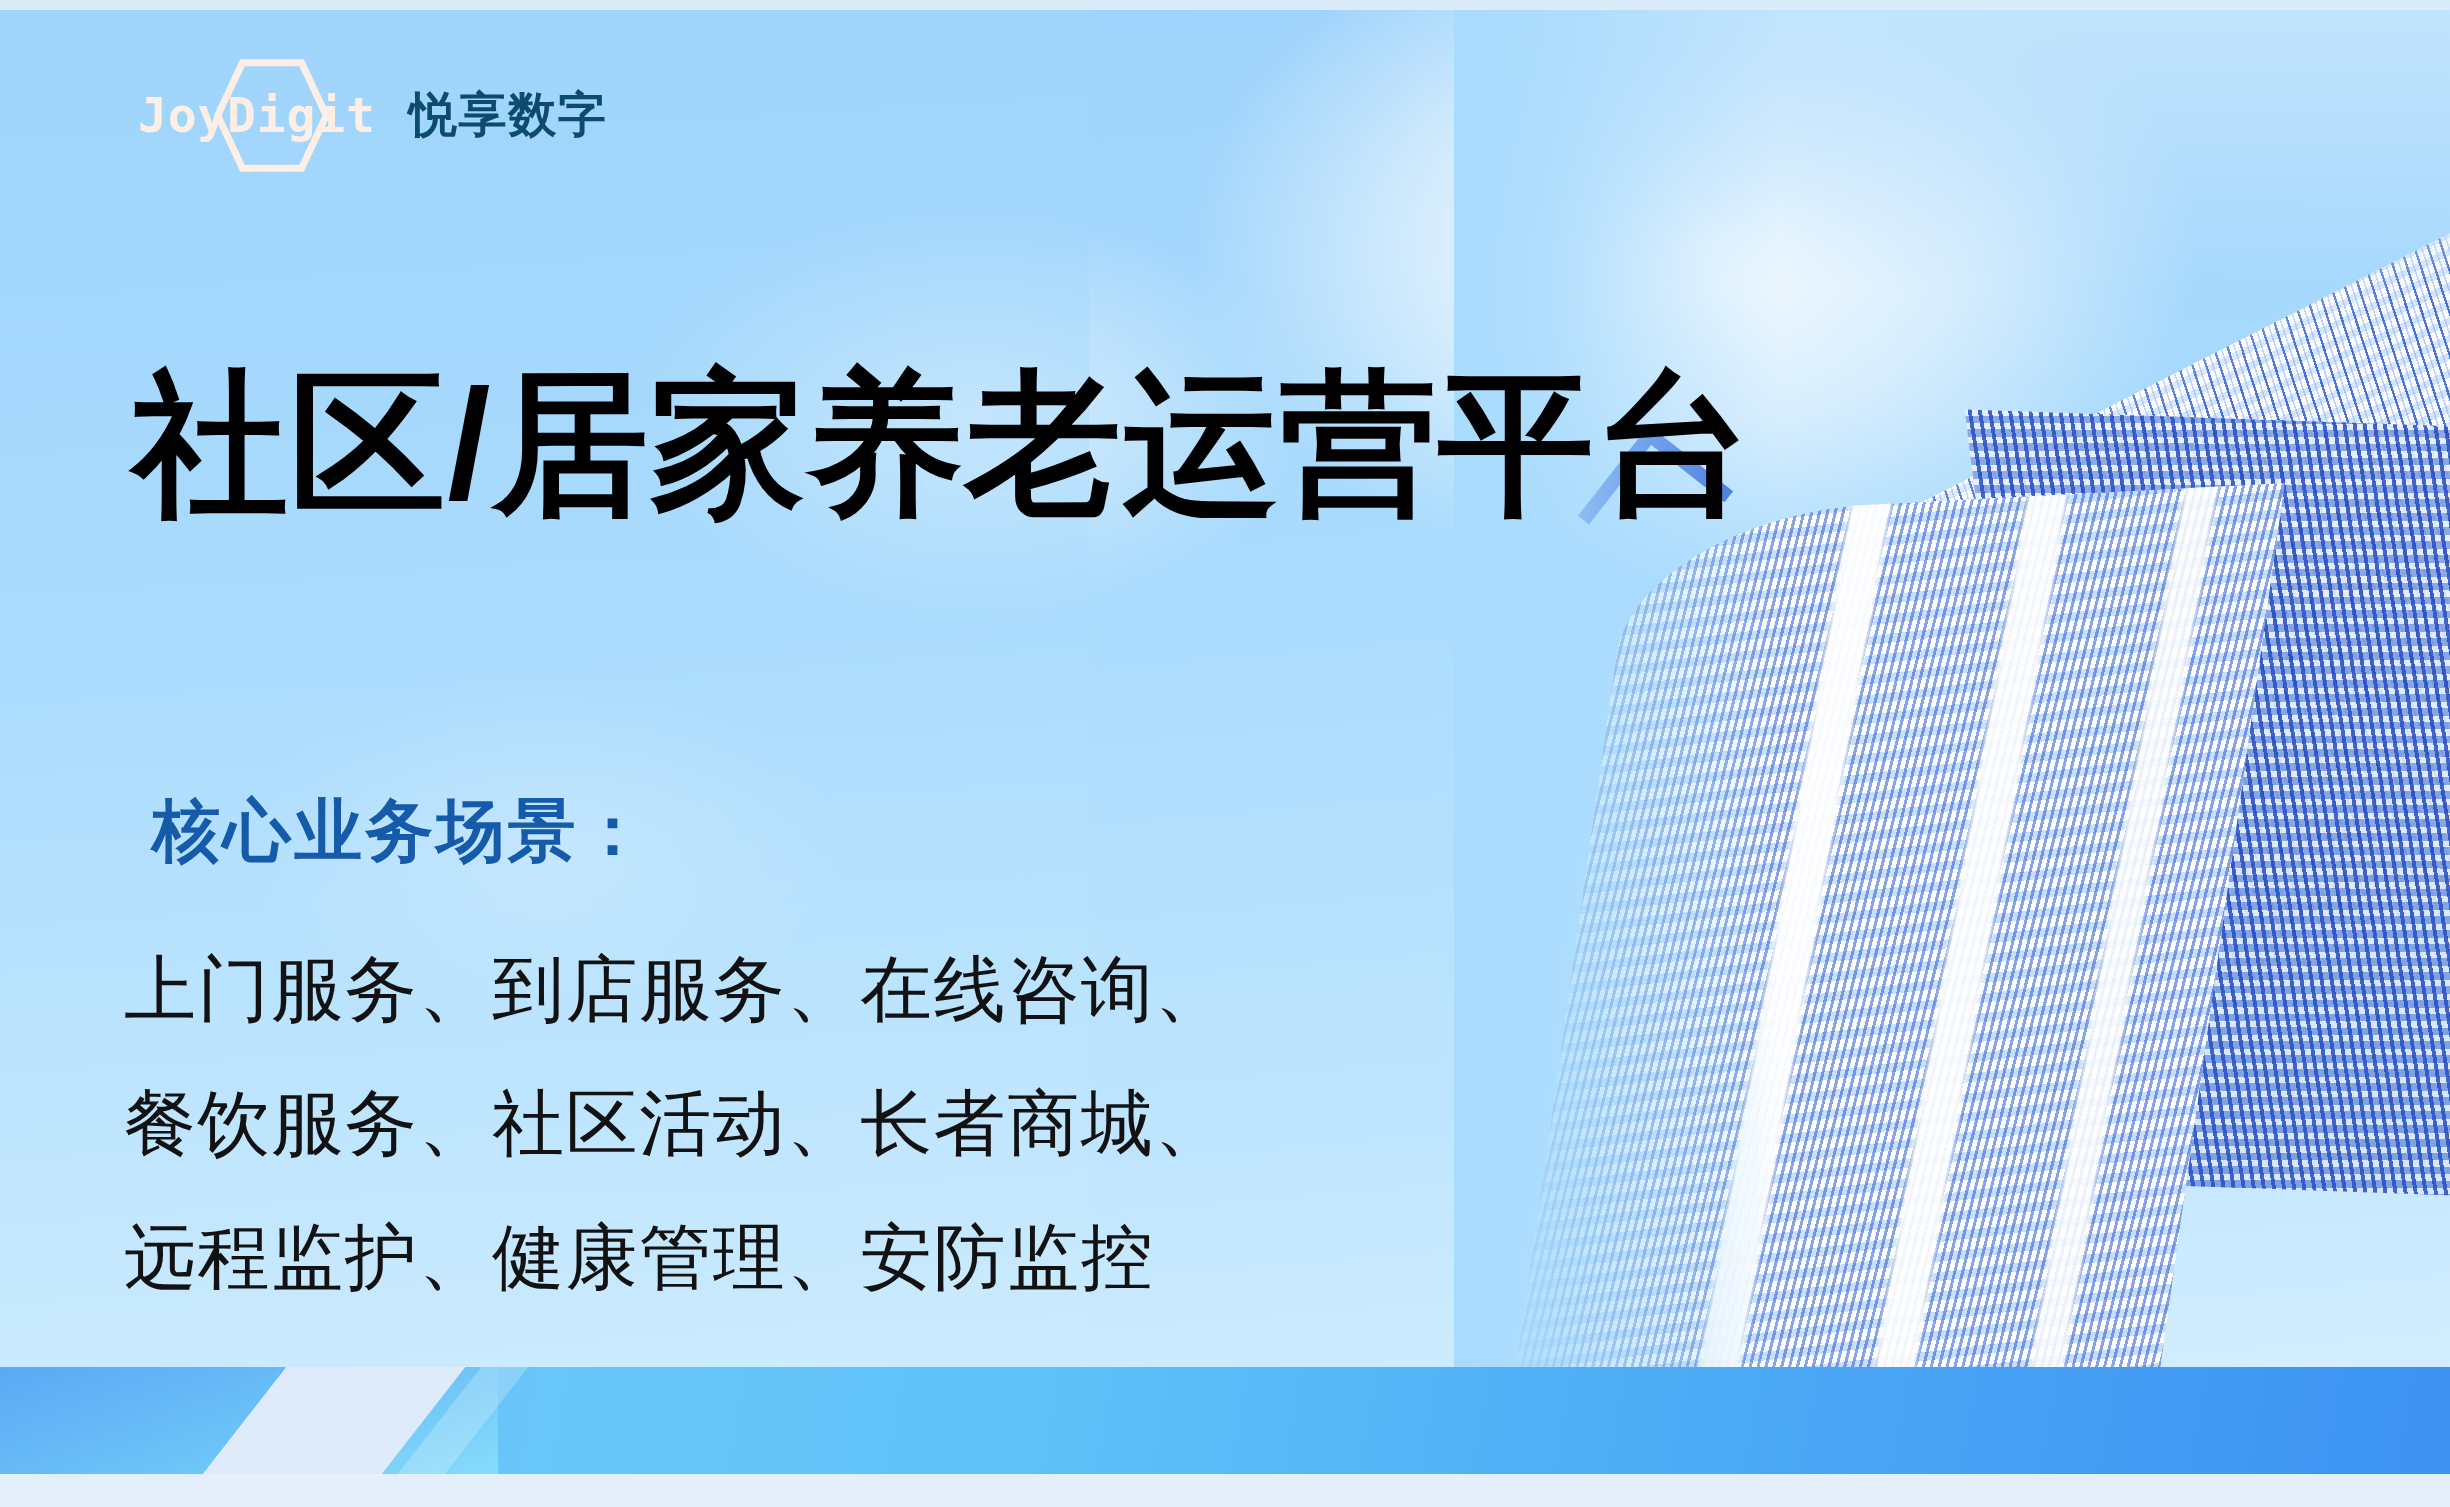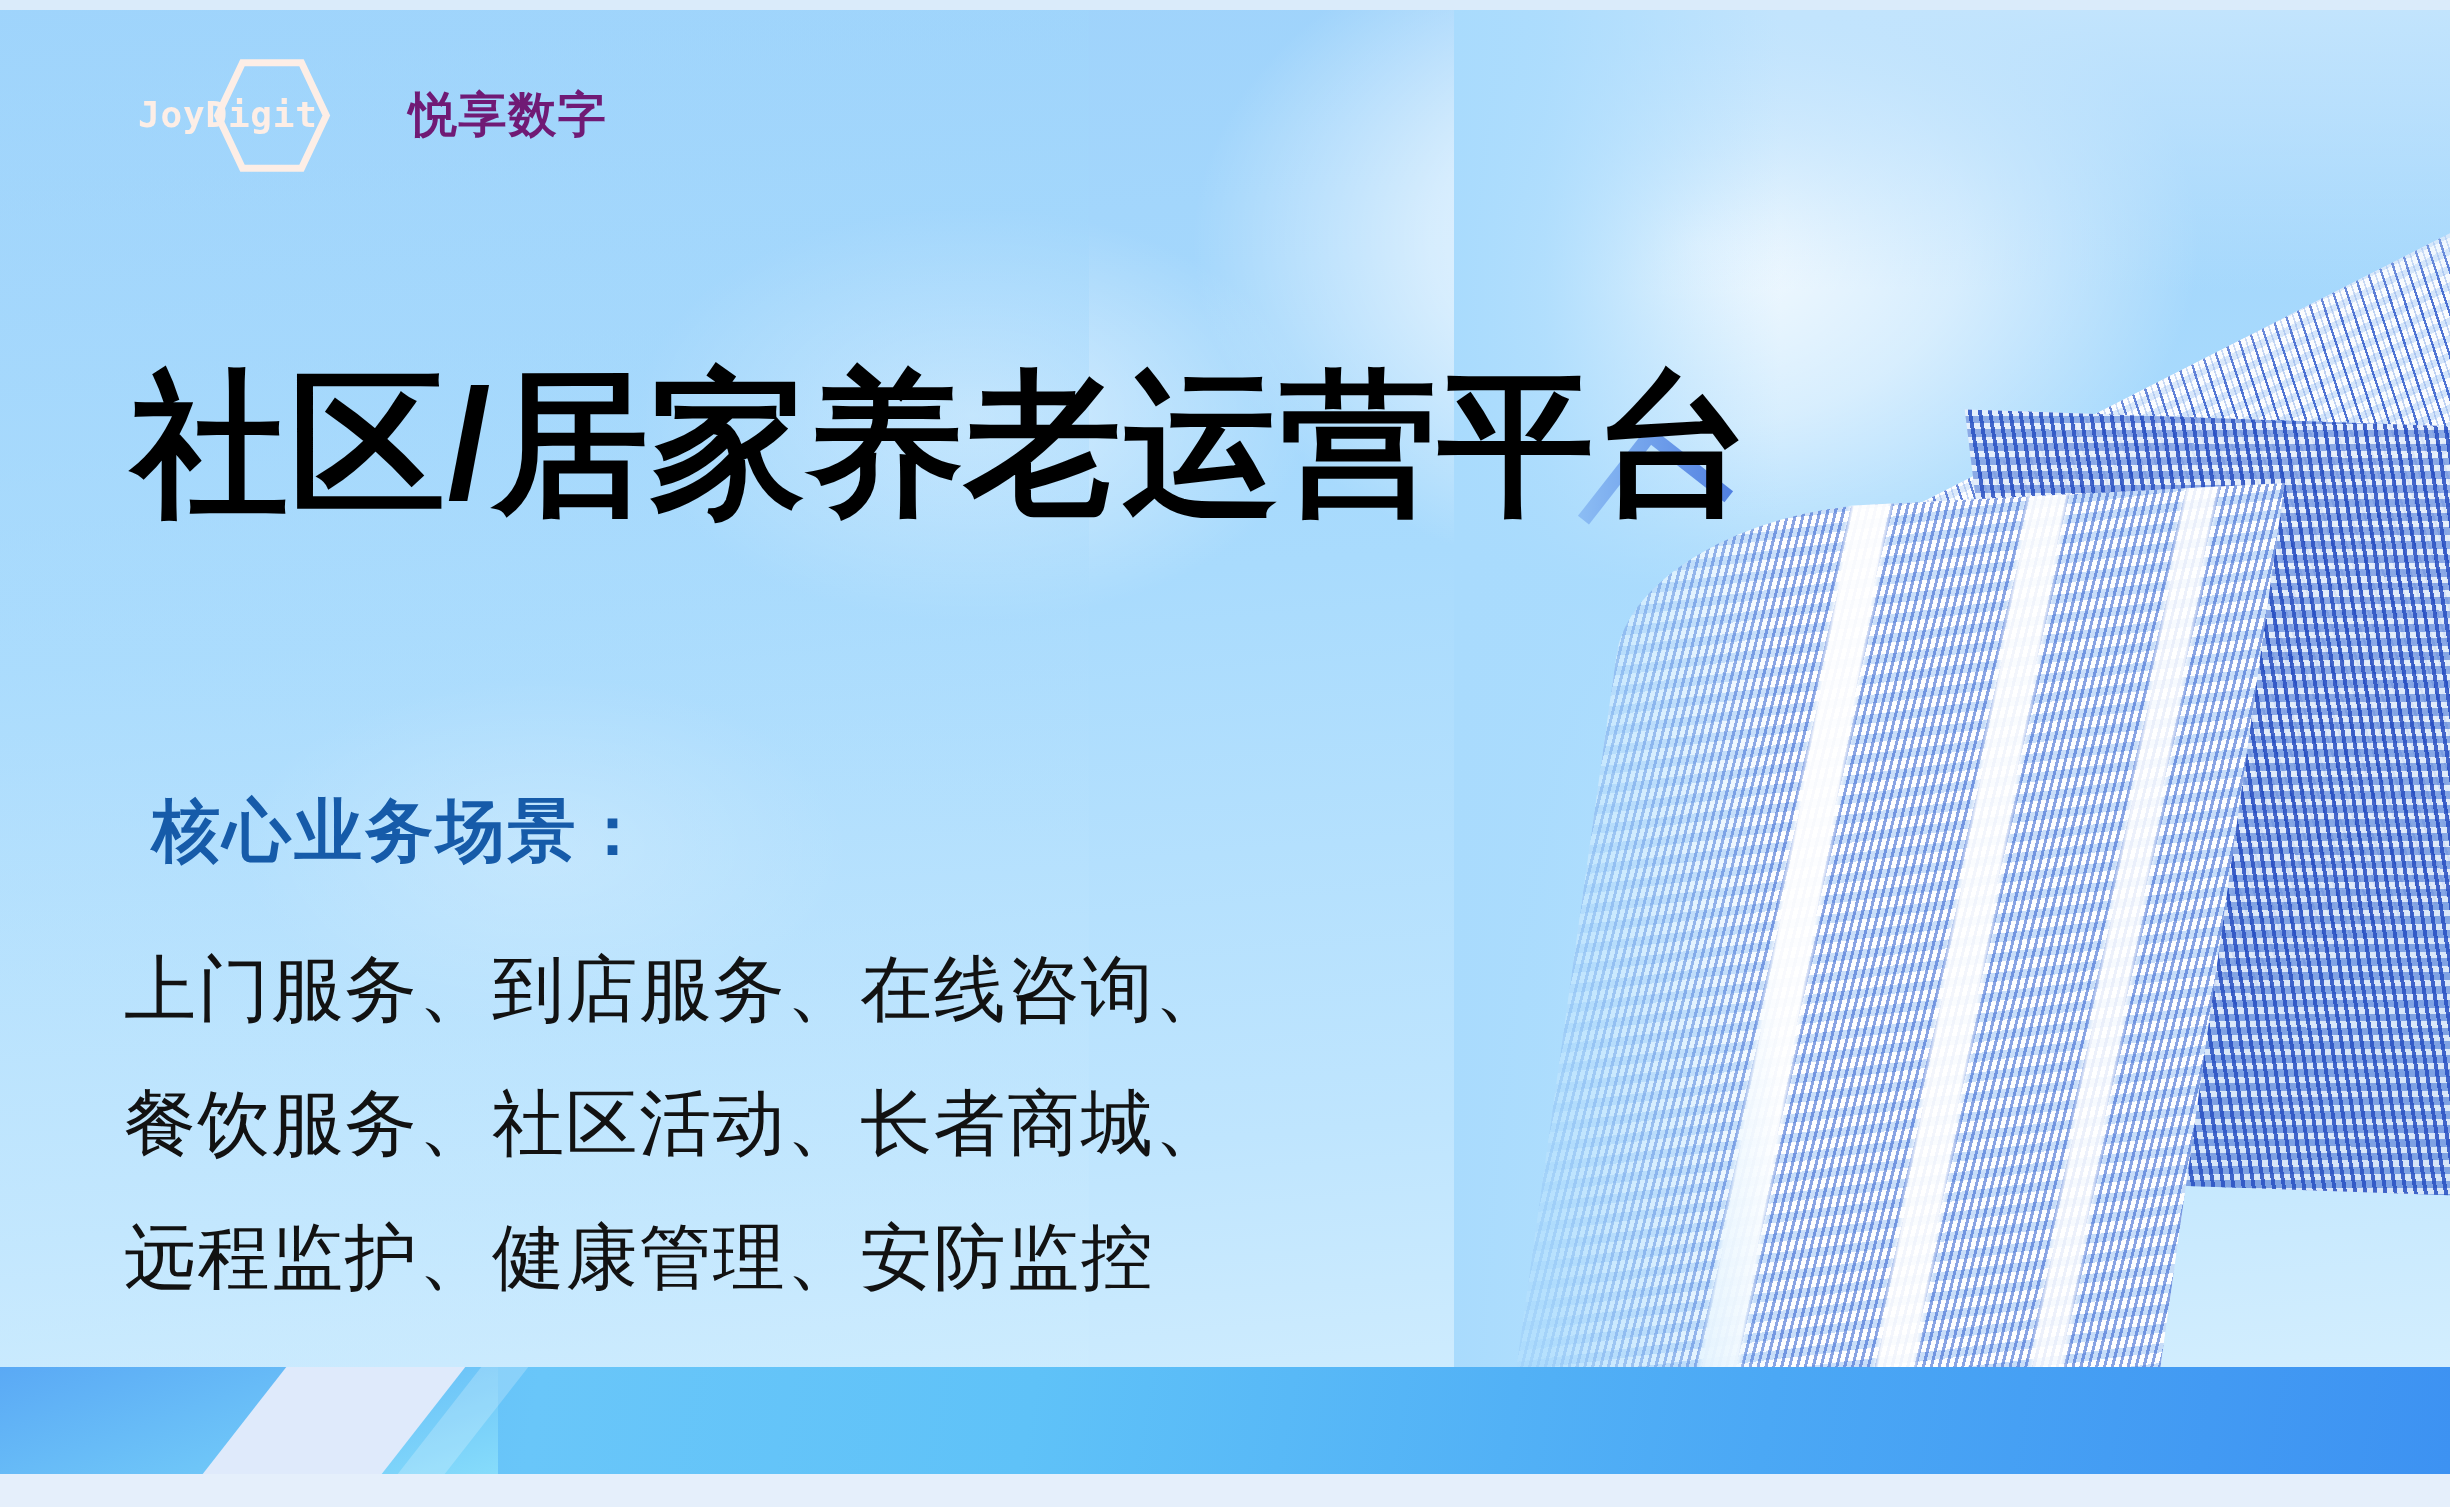--- a/index.html
+++ b/index.html
@@ -229,32 +229,32 @@
     left: 75px;
     top: -14px;
     width: 118px;
     height: 115px;
   }
   .logo-word {
     position: relative;
     z-index: 2;
     font-family: "DejaVu Sans Mono", monospace;
     font-weight: 700;
-    font-size: 36px;
+    font-size: 48px;
     letter-spacing: 0.8px;
     color: #fdeee6;
     line-height: 1;
     white-space: nowrap;
     text-align: right;
   }
   .logo-cn {
     font-family: "Liberation Sans", "DejaVu Sans", sans-serif;
     font-weight: 700;
     font-size: 48px;
-    color: #701a75;
+    color: #0c4a6e;
     letter-spacing: 1.6px;
     line-height: 1;
     white-space: nowrap;
     margin-left: -14px;
   }
 
   
   .headline {
     position: absolute;
     left: 124px;

